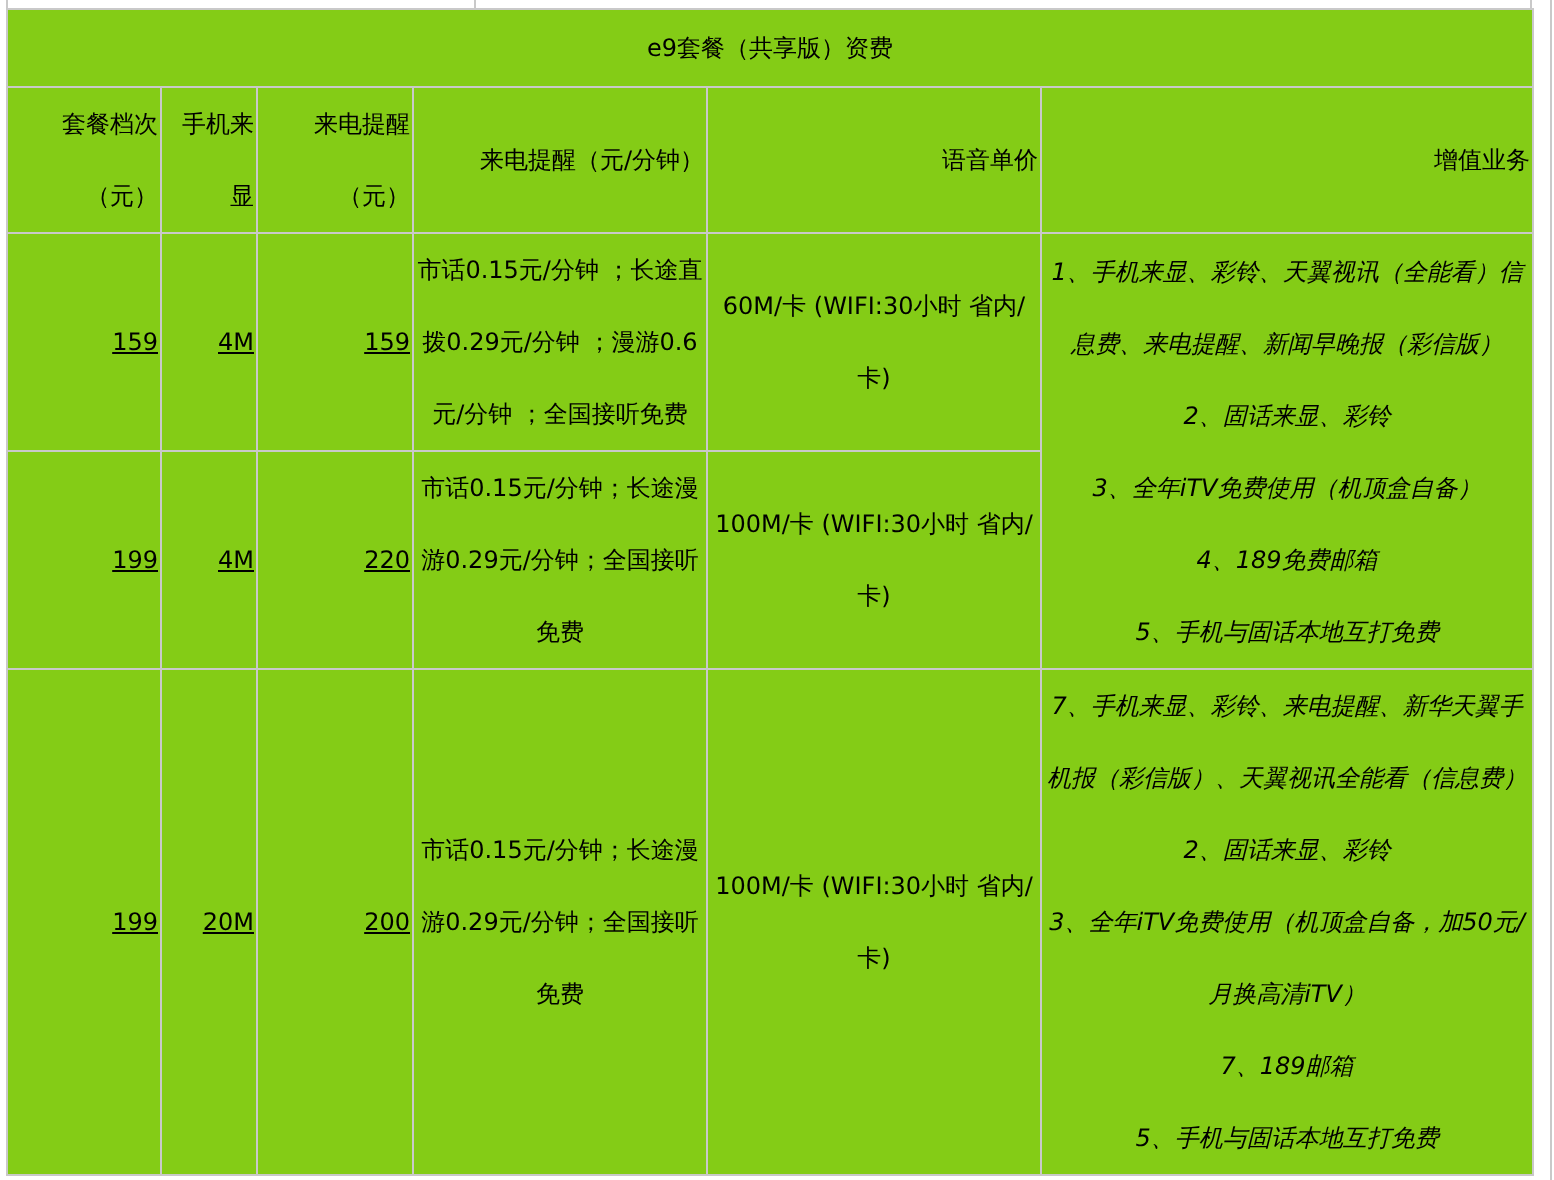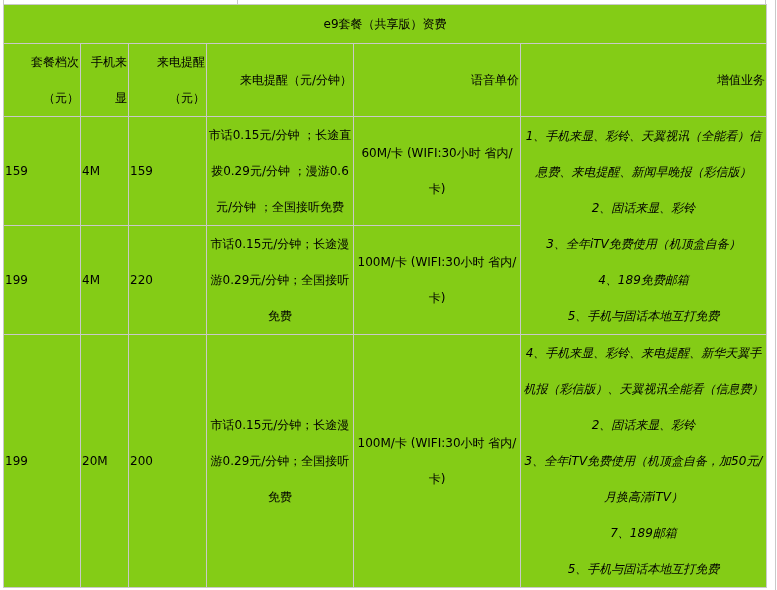--- a/index.html
+++ b/index.html
@@ -12,21 +12,21 @@
   .sliver-divider{position:absolute;left:233px;top:0;width:1px;height:4px;background:#c9c9c9;}
   table.tariff{border-collapse:collapse;table-layout:fixed;margin-left:3px;width:763px;
     background:#84cc16;}
   table.tariff td,table.tariff th{border:1px solid #c9c9c9;font-weight:normal;
     font-size:12px;line-height:36px;padding:0 1px;vertical-align:middle;
     word-break:break-all;overflow-wrap:anywhere;}
   .title-row td{height:38px;font-size:13px;font-weight:bold;text-align:center;line-height:20px;}
   .head-row th{height:72px;text-align:right;}
   .r1 td,.r2 td{height:107px;}
   .r3 td{height:249px;}
-  .c{text-align:left;}
+  .c{text-align:right;text-decoration:underline;}
   .l{text-align:center;}
   .vas{text-align:center;}
   .vas div{text-align:center;font-style:italic;}
 </style>
 </head>
 <body>
 
 <div class="page">
 
   <div class="top-sliver">
@@ -80,21 +80,21 @@
       <td class="l">100M/卡 (WIFI:30小时 省内/卡)</td>
     </tr>
 
     <tr class="r3">
       <td class="c">199</td>
       <td class="c">20M</td>
       <td class="c">200</td>
       <td class="l">市话0.15元/分钟；长途漫游0.29元/分钟；全国接听免费</td>
       <td class="l">100M/卡 (WIFI:30小时 省内/卡)</td>
       <td class="vas">
-        <div>4、手机来显、彩铃、来电提醒、新华天翼手机报（彩信版）、天翼视讯全能看（信息费）</div>
+        <div>7、手机来显、彩铃、来电提醒、新华天翼手机报（彩信版）、天翼视讯全能看（信息费）</div>
         <div>2、固话来显、彩铃</div>
         <div>3、全年iTV免费使用（机顶盒自备，加50元/月换高清iTV）</div>
         <div>7、189邮箱</div>
         <div>5、手机与固话本地互打免费</div>
       </td>
     </tr>
   </tbody>
     </table>
 
 </div>

